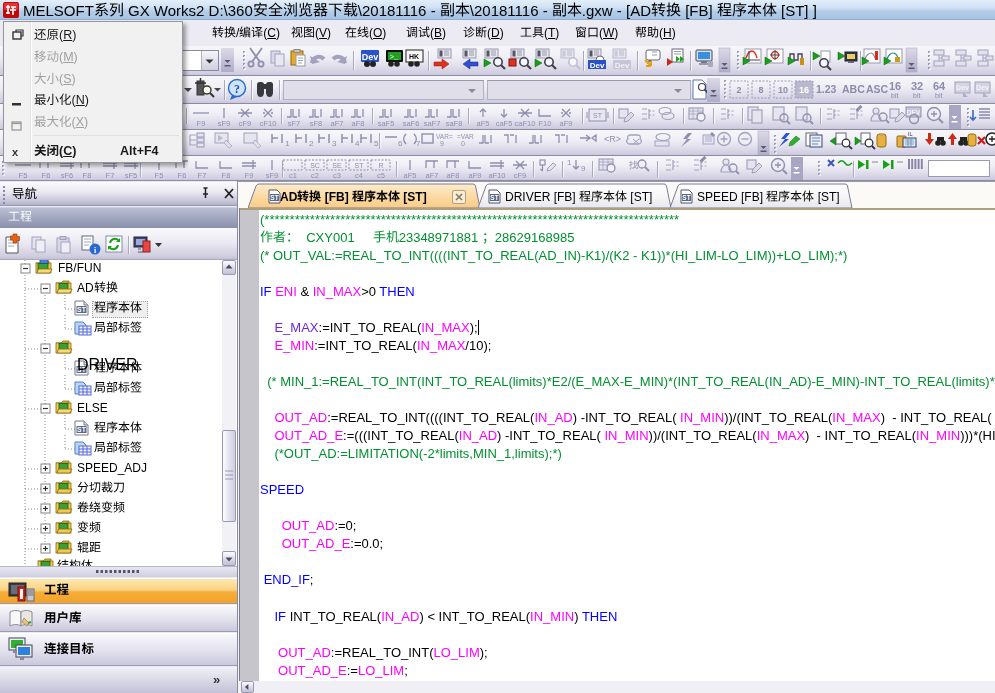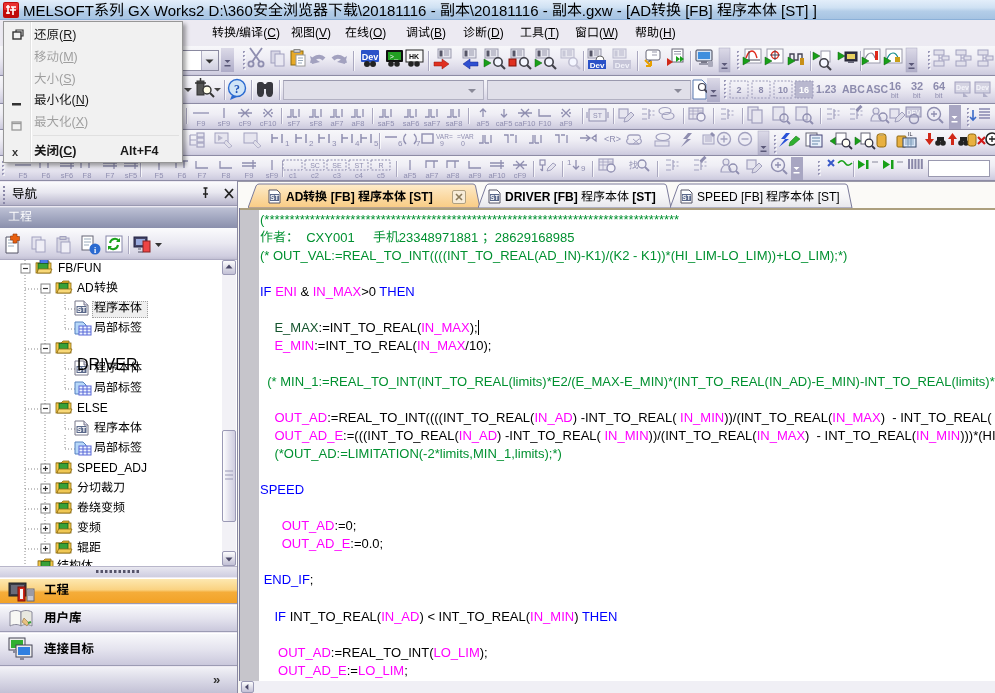--- a/index.html
+++ b/index.html
@@ -1102,21 +1102,21 @@
         <stop offset="1" stop-color="#f9cc84"></stop>
       </linearGradient>
     </defs>
     <path d="M0 25L8 3q1-2 3-2h214q2 0 2.5 2l4.5 22z" fill="url(#tg248)" stroke="#7a7a9a" stroke-width="1"></path>
   </svg>
 <svg class="abs" style="left:268px;top:189px" width="13" height="15" viewBox="0 0 13 15">
     <path d="M1 1h8l3 3v10H1z" fill="#fff" stroke="#556"></path>
     <rect x="2" y="5" width="9" height="7" fill="#5a688a"></rect>
     <text x="6.5" y="11" font-size="6.5" font-weight="bold" fill="#fff" text-anchor="middle" font-family="Liberation Sans">ST</text>
   </svg>
-<div class="abs" style="left:286px;top:190px;font-size:12px;font-weight:bold;white-space:nowrap">AD<span style="display:inline-block;width:24.0px;vertical-align:-2.88px"><svg width="24.0" height="13.440" viewBox="0 -880 2000 1120" style="overflow:visible">
+<div class="abs" style="left:280px;top:190px;font-size:12px;font-weight:bold;white-space:nowrap">AD<span style="display:inline-block;width:24.0px;vertical-align:-2.88px"><svg width="24.0" height="13.440" viewBox="0 -880 2000 1120" style="overflow:visible">
         <g fill="#000">
           <path transform="translate(0 0)" d="M73 -310C81 -319 119 -325 150 -325H225V-211L28 -185L51 -70L225 -99V88H339V-119L453 -140L448 -243L339 -227V-325H414V-433H339V-573H225V-433H165C193 -493 220 -563 243 -635H423V-744H276C284 -772 291 -801 297 -829L181 -850C176 -815 170 -779 162 -744H36V-635H136C117 -566 99 -511 90 -490C72 -446 58 -417 37 -411C50 -383 68 -331 73 -310ZM427 -557V-446H548C528 -375 507 -309 489 -256H756C729 -220 700 -181 670 -143C639 -162 607 -179 577 -195L500 -118C609 -57 738 36 802 95L880 1C851 -24 810 -54 765 -84C829 -166 896 -256 948 -331L863 -373L845 -367H649L671 -446H967V-557H701L721 -634H932V-743H748L770 -834L651 -848L627 -743H462V-634H600L579 -557Z"></path>
           <path transform="translate(1000 0)" d="M338 -299V-198H552C511 -126 432 -53 282 8C310 28 347 67 364 91C507 25 592 -53 643 -133C707 -34 799 43 911 84C927 56 961 13 985 -10C871 -43 775 -112 718 -198H965V-299H907V-593H805C839 -634 870 -679 892 -717L812 -769L794 -764H613C624 -785 634 -805 644 -826L526 -848C492 -769 430 -675 339 -603V-660H256V-849H140V-660H38V-550H140V-370C97 -359 57 -349 24 -342L50 -227L140 -252V-50C140 -38 136 -34 124 -34C113 -33 79 -33 45 -34C59 -1 74 50 78 82C140 82 184 78 215 58C246 39 256 7 256 -50V-286L355 -315L339 -423L256 -400V-550H339V-591C359 -574 384 -545 400 -522V-299ZM550 -664H723C708 -640 690 -615 672 -593H493C514 -616 533 -640 550 -664ZM726 -503H786V-299H707C712 -331 714 -362 714 -390V-503ZM514 -299V-503H596V-391C596 -363 595 -332 589 -299Z"></path>
         </g>
       </svg></span> [FB] <span style="display:inline-block;width:48.0px;vertical-align:-2.88px"><svg width="48.0" height="13.440" viewBox="0 -880 4000 1120" style="overflow:visible">
         <g fill="#000">
           <path transform="translate(0 0)" d="M570 -711H804V-573H570ZM459 -812V-472H920V-812ZM451 -226V-125H626V-37H388V68H969V-37H746V-125H923V-226H746V-309H947V-412H427V-309H626V-226ZM340 -839C263 -805 140 -775 29 -757C42 -732 57 -692 63 -665C102 -670 143 -677 185 -684V-568H41V-457H169C133 -360 76 -252 20 -187C39 -157 65 -107 76 -73C115 -123 153 -194 185 -271V89H301V-303C325 -266 349 -227 361 -201L430 -296C411 -318 328 -405 301 -427V-457H408V-568H301V-710C344 -720 385 -733 421 -747Z"></path>
           <path transform="translate(1000 0)" d="M370 -406C417 -385 473 -358 524 -332H252V-231H525V-35C525 -22 520 -18 500 -18C482 -17 409 -18 350 -20C366 11 384 57 389 90C476 90 540 91 586 74C633 58 646 28 646 -32V-231H789C769 -196 747 -162 728 -136L824 -92C867 -147 917 -230 957 -304L871 -339L852 -332H713L721 -340L672 -367C750 -415 824 -477 881 -535L805 -594L778 -588H299V-493H678C646 -465 610 -437 574 -416C528 -437 481 -457 442 -473ZM459 -826 490 -747H109V-474C109 -326 103 -116 19 27C47 40 99 74 120 94C211 -63 226 -310 226 -473V-636H957V-747H628C615 -780 595 -824 578 -858Z"></path>
           <path transform="translate(2000 0)" d="M436 -533V-202H251C323 -296 384 -410 429 -533ZM563 -533H567C612 -411 671 -296 743 -202H563ZM436 -849V-655H59V-533H306C243 -381 141 -237 24 -157C52 -134 91 -90 112 -60C152 -91 190 -128 225 -170V-80H436V90H563V-80H771V-167C804 -128 839 -93 877 -64C898 -98 941 -145 972 -170C855 -249 753 -386 690 -533H943V-655H563V-849Z"></path>
           <path transform="translate(3000 0)" d="M222 -846C176 -704 97 -561 13 -470C35 -440 68 -374 79 -345C100 -368 120 -394 140 -423V88H254V-618C285 -681 313 -747 335 -811ZM312 -671V-557H510C454 -398 361 -240 259 -149C286 -128 325 -86 345 -58C376 -90 406 -128 434 -171V-79H566V82H683V-79H818V-167C843 -127 870 -91 898 -61C919 -92 960 -134 988 -154C890 -246 798 -402 743 -557H960V-671H683V-845H566V-671ZM566 -186H444C490 -260 532 -347 566 -439ZM683 -186V-449C717 -354 759 -263 806 -186Z"></path>
@@ -1130,21 +1130,21 @@
         <stop offset="1" stop-color="#e6e6ec"></stop>
       </linearGradient>
     </defs>
     <path d="M0 25L8 3q1-2 3-2h175q2 0 2.5 2l4.5 22z" fill="url(#tg478)" stroke="#7a7a9a" stroke-width="1"></path>
   </svg>
 <svg class="abs" style="left:488px;top:189px" width="13" height="15" viewBox="0 0 13 15">
     <path d="M1 1h8l3 3v10H1z" fill="#fff" stroke="#556"></path>
     <rect x="2" y="5" width="9" height="7" fill="#5a688a"></rect>
     <text x="6.5" y="11" font-size="6.5" font-weight="bold" fill="#fff" text-anchor="middle" font-family="Liberation Sans">ST</text>
   </svg>
-<div class="abs" style="left:505px;top:190px;font-size:12px;font-weight:bold;white-space:nowrap">DRIVER [FB] <span style="display:inline-block;width:48.0px;vertical-align:-2.88px"><svg width="48.0" height="13.440" viewBox="0 -880 4000 1120" style="overflow:visible">
+<div class="abs" style="left:505px;top:190px;font-size:12px;font-weight:normal;white-space:nowrap">DRIVER [FB] <span style="display:inline-block;width:48.0px;vertical-align:-2.88px"><svg width="48.0" height="13.440" viewBox="0 -880 4000 1120" style="overflow:visible">
         <g fill="#000">
           <path transform="translate(0 0)" d="M532 -733H834V-549H532ZM462 -798V-484H907V-798ZM448 -209V-144H644V-13H381V53H963V-13H718V-144H919V-209H718V-330H941V-396H425V-330H644V-209ZM361 -826C287 -792 155 -763 43 -744C52 -728 62 -703 65 -687C112 -693 162 -702 212 -712V-558H49V-488H202C162 -373 93 -243 28 -172C41 -154 59 -124 67 -103C118 -165 171 -264 212 -365V78H286V-353C320 -311 360 -257 377 -229L422 -288C402 -311 315 -401 286 -426V-488H411V-558H286V-729C333 -740 377 -753 413 -768Z"></path>
           <path transform="translate(1000 0)" d="M371 -437C438 -408 518 -370 583 -336H230V-271H542V-8C542 7 537 11 517 12C498 13 431 13 357 11C367 32 379 60 383 81C473 81 533 81 569 70C606 59 617 38 617 -7V-271H833C799 -225 761 -178 729 -146L789 -116C841 -166 897 -245 949 -317L895 -340L882 -336H697L705 -344C685 -356 658 -370 629 -384C712 -429 798 -493 857 -554L808 -591L791 -587H288V-525H724C678 -485 619 -444 564 -416C514 -439 461 -462 416 -481ZM471 -824C486 -795 504 -759 517 -728H120V-450C120 -305 113 -102 31 41C48 49 81 70 94 83C180 -69 193 -295 193 -450V-658H951V-728H603C589 -761 564 -809 543 -845Z"></path>
           <path transform="translate(2000 0)" d="M460 -839V-629H65V-553H367C294 -383 170 -221 37 -140C55 -125 80 -98 92 -79C237 -178 366 -357 444 -553H460V-183H226V-107H460V80H539V-107H772V-183H539V-553H553C629 -357 758 -177 906 -81C920 -102 946 -131 965 -146C826 -226 700 -384 628 -553H937V-629H539V-839Z"></path>
           <path transform="translate(3000 0)" d="M251 -836C201 -685 119 -535 30 -437C45 -420 67 -380 74 -363C104 -397 133 -436 160 -479V78H232V-605C266 -673 296 -745 321 -816ZM416 -175V-106H581V74H654V-106H815V-175H654V-521C716 -347 812 -179 916 -84C930 -104 955 -130 973 -143C865 -230 761 -398 702 -566H954V-638H654V-837H581V-638H298V-566H536C474 -396 369 -226 259 -138C276 -125 301 -99 313 -81C419 -177 517 -342 581 -518V-175Z"></path>
         </g>
       </svg></span> [ST]</div>
 <svg class="abs" style="left:670px;top:183px" width="183" height="25" viewBox="0 0 183 25">
     <defs>
       <linearGradient id="tg670" x1="0" y1="0" x2="0" y2="1">
@@ -1194,21 +1194,21 @@
           </g>
         </svg></span></i><i style="font-style:normal;color:#009030">23348971881 </i><i style="font-style:normal;color:#009030"><span style="display:inline-block;width:13.0px;vertical-align:-3.12px"><svg width="13.0" height="14.560" viewBox="0 -880 1000 1120" style="overflow:visible">
           <g fill="#009030">
             <path transform="translate(0 0)" d="M250 -486C290 -486 326 -515 326 -560C326 -606 290 -636 250 -636C210 -636 174 -606 174 -560C174 -515 210 -486 250 -486ZM169 161C276 120 342 36 342 -80C342 -155 311 -202 256 -202C216 -202 180 -177 180 -130C180 -82 214 -58 255 -58L273 -60C270 19 227 72 146 109Z"></path>
           </g>
         </svg></span></i><i style="font-style:normal;color:#009030">28629168985</i>
 <i style="font-style:normal;color:#009030">(* OUT_VAL:=REAL_TO_INT((((INT_TO_REAL(AD_IN)-K1)/(K2 - K1))*(HI_LIM-LO_LIM))+LO_LIM);*)</i>
 
 <i style="font-style:normal;color:#0000ff">IF </i><i style="font-style:normal;color:#ff00ff">ENI</i> &amp; <i style="font-style:normal;color:#ff00ff">IN_MAX</i>&gt;0 <i style="font-style:normal;color:#0000ff">THEN</i>
 
-    <i style="font-style:normal;color:#14532d">E_MAX</i>:=INT_TO_REAL(<i style="font-style:normal;color:#ff00ff">IN_MAX</i>);<span style="border-left:1px solid #000">​</span>
+    <i style="font-style:normal;color:#6d28d9">E_MAX</i>:=INT_TO_REAL(<i style="font-style:normal;color:#ff00ff">IN_MAX</i>);<span style="border-left:1px solid #000">​</span>
     <i style="font-style:normal;color:#ff00ff">E_MIN</i>:=INT_TO_REAL(<i style="font-style:normal;color:#ff00ff">IN_MAX</i>/10);
 
 <i style="font-style:normal;color:#009030">  (* MIN_1:=REAL_TO_INT(INT_TO_REAL(limits)*E2/(E_MAX-E_MIN)*(INT_TO_REAL(IN_AD)-E_MIN)-INT_TO_REAL(limits)*E2/(E_MAX-E_MIN)*E_MIN);*)</i>
 
     <i style="font-style:normal;color:#ff00ff">OUT_AD</i>:=REAL_TO_INT((((INT_TO_REAL(<i style="font-style:normal;color:#ff00ff">IN_AD</i>) -INT_TO_REAL( <i style="font-style:normal;color:#ff00ff">IN_MIN</i>))/(INT_TO_REAL(<i style="font-style:normal;color:#ff00ff">IN_MAX</i>)  - INT_TO_REAL( )))*(HI_LIM-LO_LIM))+LO_LIM);
     <i style="font-style:normal;color:#ff00ff">OUT_AD_E</i>:=(((INT_TO_REAL(<i style="font-style:normal;color:#ff00ff">IN_AD</i>) -INT_TO_REAL( <i style="font-style:normal;color:#ff00ff">IN_MIN</i>))/(INT_TO_REAL(<i style="font-style:normal;color:#ff00ff">IN_MAX</i>)  - INT_TO_REAL(<i style="font-style:normal;color:#ff00ff">IN_MIN</i>)))*(HI_LIM-LO_LIM)+LO_LIM;
     <i style="font-style:normal;color:#009030">(*OUT_AD:=LIMITATION(-2*limits,MIN_1,limits);*)</i>
 
 <i style="font-style:normal;color:#0000ff">SPEED</i>
 

